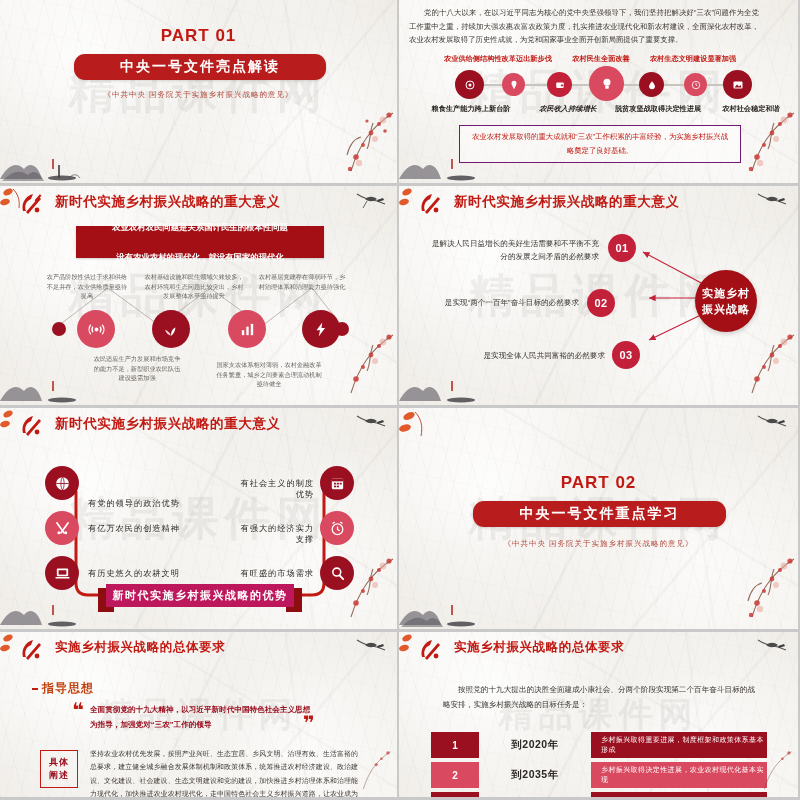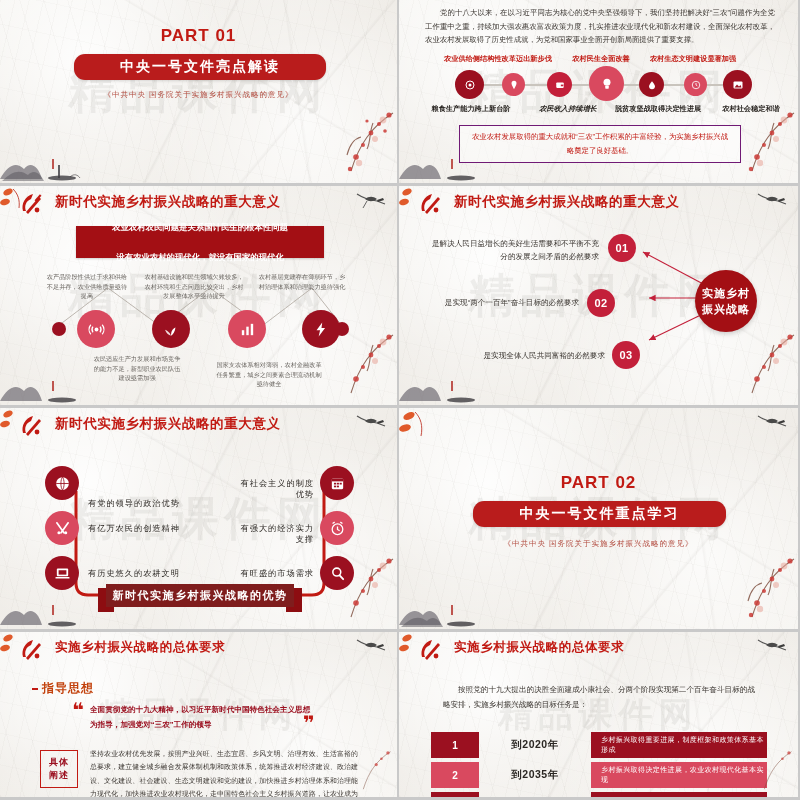--- a/index.html
+++ b/index.html
@@ -137,21 +137,21 @@
   }
   .rowtxt{ position:absolute; color:#3a3530; font-size:7.6px; line-height:1.7;}
 
   
   .icirc{
     position:absolute; border-radius:50%;
     display:flex; align-items:center; justify-content:center;
   }
   .adv-label{ position:absolute; color:#2b2723; font-size:8.2px; letter-spacing:1px; }
   .ribbon{
-    position:absolute; background:#7f1d1d; color:#fff;
+    position:absolute; background:#be185d; color:#fff;
     display:flex; align-items:center; justify-content:center;
     font-weight:bold; font-size:11px; letter-spacing:1.5px;
     clip-path:polygon(0 0,100% 0,100% 100%,0 100%);
     box-shadow:0 1px 3px rgba(0,0,0,.2);
   }
   .ribbon-tail{ position:absolute; background:#8d0d11; }
 
   
   .sec-title{ position:absolute; color:#c2410c; font-weight:bold; font-size:12px; letter-spacing:1px;}
   .sec-title::before{
@@ -220,21 +220,21 @@
         <path d="M58 43 L58 30 L60 30 L60 43 Z" fill="#2e2c31" opacity=".8"></path>
         <path d="M52 34 L52 24 L54 24 L54 34 Z" fill="#b4352f" opacity=".9"></path>
         <path d="M70 42 C74 38 78 40 80 43" stroke="#2e2c31" stroke-width="1" fill="none" opacity=".6"></path>
       </svg>
     </div>
   </div>
 
   <div class="slide">
     <div class="wm">精品课件网</div>
     <div class="inner">
-      <div class="para" style="left:26px;top:6px;width:350px;text-indent:15px;">党的十八大以来，在以习近平同志为核心的党中央坚强领导下，我们坚持把解决好“三农”问题作为全党工作重中之重，持续加大强农惠农富农政策力度，扎实推进农业现代化和新农村建设，全面深化农村改革，农业农村发展取得了历史性成就，为党和国家事业全面开创新局面提供了重要支撑。</div>
+      <div class="para" style="left:10px;top:6px;width:350px;text-indent:15px;">党的十八大以来，在以习近平同志为核心的党中央坚强领导下，我们坚持把解决好“三农”问题作为全党工作重中之重，持续加大强农惠农富农政策力度，扎实推进农业现代化和新农村建设，全面深化农村改革，农业农村发展取得了历史性成就，为党和国家事业全面开创新局面提供了重要支撑。</div>
 
       <div class="toptxt" style="left:44px;top:54px;width:110px;">农业供给侧结构性改革迈出新步伐</div>
       <div class="toptxt" style="left:166px;top:54px;width:72px;">农村民生全面改善</div>
       <div class="toptxt" style="left:244px;top:54px;width:100px;">农村生态文明建设显著加强</div>
 
       <div class="tl-line" style="left:72px;top:84px;width:262px;"></div>
 
       <div class="circ c-dark" style="left:56px;top:70px;width:29px;height:29px;">
         <svg width="12" height="12" viewBox="0 0 24 24">
           <circle cx="12" cy="12" r="8" fill="none" stroke="#fff" stroke-width="2"></circle>

